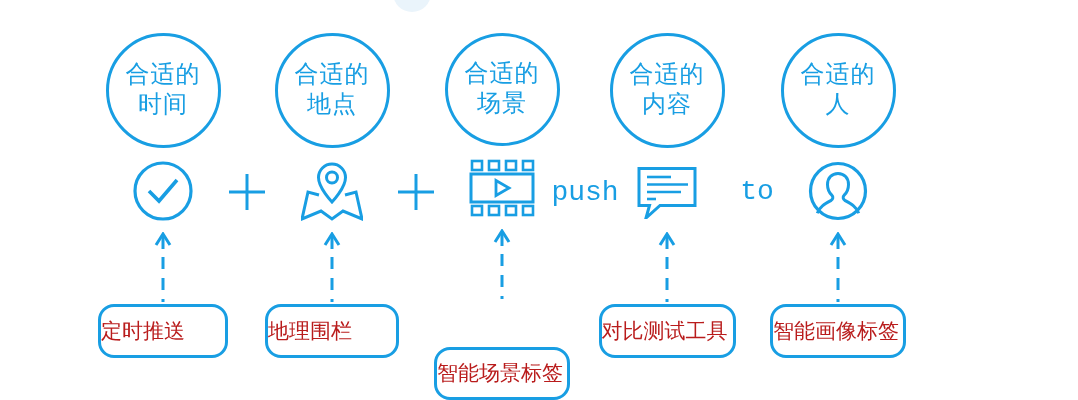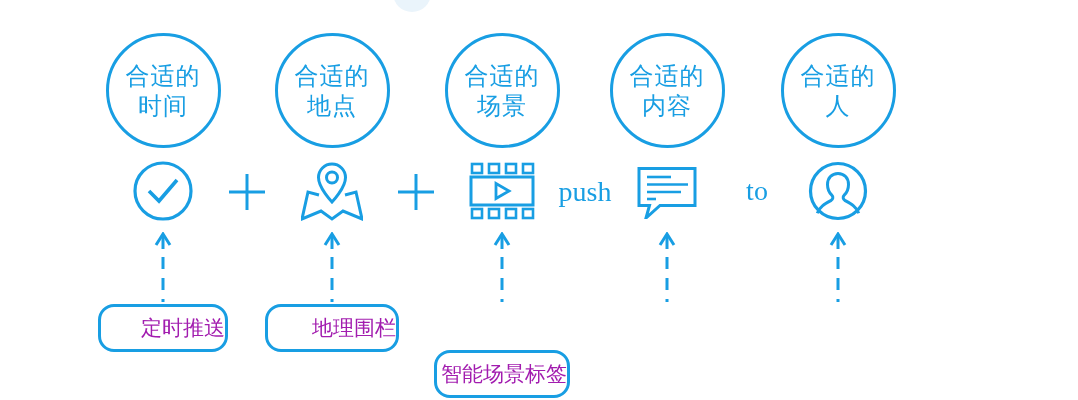--- a/index.html
+++ b/index.html
@@ -3,21 +3,21 @@
 <meta charset="utf-8">
 <style>
   * { margin: 0; padding: 0; box-sizing: border-box; }
   html, body { background: #ffffff; }
   .canvas {
     position: relative;
     width: 1078px;
     height: 400px;
     background: #ffffff;
     overflow: hidden;
-    font-family: Liberation Serif, serif;
+    font-family: Liberation Mono, monospace;
   }
   .deco-dot {
     position: absolute;
     left: 393px; top: -26px;
     width: 38px; height: 38px;
     border-radius: 50%;
     background: #eaf4fb;
   }
   .col {
     position: absolute;
@@ -51,27 +51,27 @@
   .iconbox {
     height: 64px;
     margin-top: 11px;
     display: flex;
     align-items: center;
     justify-content: center;
   }
   .arrow { margin-top: 9px; height: 70px; }
   .fbox {
     margin-top: 2px;
-    height: 48px;
+    height: 54px;
     border: 3px solid #189ee3;
     border-radius: 16px;
     display: flex;
     align-items: center;
-    justify-content: flex-end;
-    color: #a21caf;
+    justify-content: flex-start;
+    color: #b91c1c;
     font-size: 21px;
     white-space: nowrap;
   }
   .c1 .fbox { width: 130px; }
   .c2 .fbox { width: 134px; }
   .c3 .fbox { width: 136px; margin-top: 48px; }
   .c4 .fbox { width: 137px; }
   .c5 .fbox { width: 136px; }
   .connector { position: absolute; }
   .plus1 { left: 227px; top: 172px; }
@@ -185,40 +185,46 @@
         <line x1="11" y1="36" x2="20" y2="36" stroke="#189ee3" stroke-width="2.6"></line>
       </svg>
     </div>
     <div class="arrow">
       <svg width="18" height="70" viewBox="0 0 18 70">
         <polyline points="2,13 9,2 16,13" fill="none" stroke="#189ee3" stroke-width="3"></polyline>
         <line x1="9" y1="4" x2="9" y2="17" stroke="#189ee3" stroke-width="3"></line>
         <line x1="9" y1="25" x2="9" y2="70" stroke="#189ee3" stroke-width="3" stroke-dasharray="12 9"></line>
       </svg>
     </div>
+    <div class="fbox">
+      <span>对比测试工具</span>
+    </div>
   </div>
 
   <div class="col c5">
     <div class="circle">
       <span>合适的</span>
       <span>人</span>
     </div>
     <div class="iconbox">
       <svg width="60" height="60" viewBox="0 0 60 60">
         <circle cx="30" cy="30" r="27.5" fill="none" stroke="#189ee3" stroke-width="3.2"></circle>
         <path d="M30 12.5 C23.8 12.5 19.5 17 19.5 23.5 C19.5 28 21.3 31.8 23.8 34.2 C25.5 35.9 25.1 38.4 22.9 39.6 C16.5 43.1 11.5 45.8 9.3 52.2" fill="none" stroke="#189ee3" stroke-width="3"></path>
         <path d="M30 12.5 C36.2 12.5 40.5 17 40.5 23.5 C40.5 28 38.7 31.8 36.2 34.2 C34.5 35.9 34.9 38.4 37.1 39.6 C43.5 43.1 48.5 45.8 50.7 52.2" fill="none" stroke="#189ee3" stroke-width="3"></path>
       </svg>
     </div>
     <div class="arrow">
       <svg width="18" height="70" viewBox="0 0 18 70">
         <polyline points="2,13 9,2 16,13" fill="none" stroke="#189ee3" stroke-width="3"></polyline>
         <line x1="9" y1="4" x2="9" y2="17" stroke="#189ee3" stroke-width="3"></line>
         <line x1="9" y1="25" x2="9" y2="70" stroke="#189ee3" stroke-width="3" stroke-dasharray="12 9"></line>
       </svg>
+    </div>
+    <div class="fbox">
+      <span>智能画像标签</span>
     </div>
   </div>
 
   <div class="connector plus1">
     <svg width="40" height="40" viewBox="0 0 40 40">
       <line x1="20" y1="2" x2="20" y2="38" stroke="#189ee3" stroke-width="3"></line>
       <line x1="2" y1="20" x2="38" y2="20" stroke="#189ee3" stroke-width="3"></line>
     </svg>
   </div>
   <div class="connector plus2">

